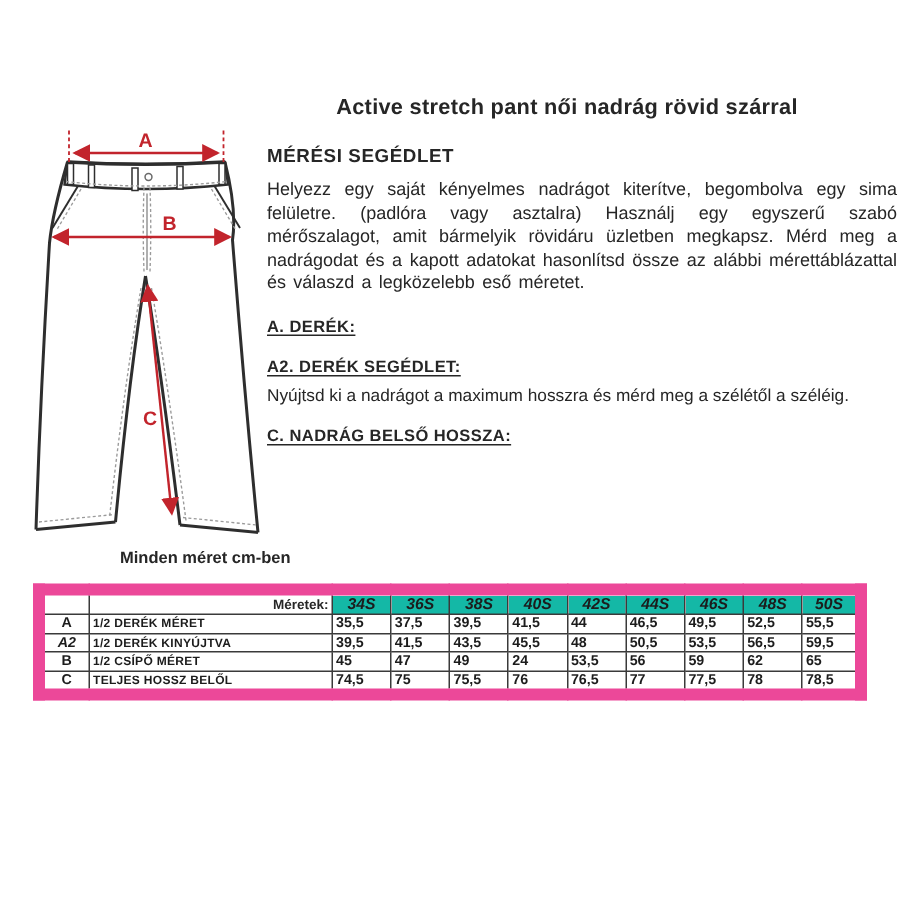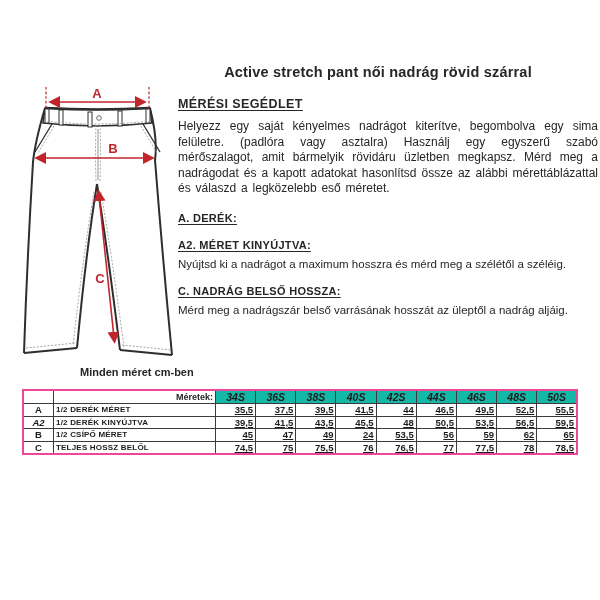--- a/index.html
+++ b/index.html
@@ -8,54 +8,54 @@
     font-family:"Liberation Sans", sans-serif;color:#222;overflow:hidden;
   }
   .page-title{
     position:absolute;left:168px;top:64px;width:420px;
     font-size:14.5px;font-weight:bold;text-align:center;color:#262626;
     letter-spacing:.2px;
   }
   .content{position:absolute;left:178px;top:97px;width:420px;}
   .guide-heading{
     margin:0;font-size:12.5px;font-weight:bold;letter-spacing:.4px;
-    text-decoration:underline;text-underline-offset:2px;color:#262626;
+    text-underline-offset:2px;color:#262626;
   }
   .intro{
     margin:8px 0 0;font-size:12px;line-height:15.6px;text-align:justify;
     color:#262626;word-spacing:1.5px;
   }
   .section h3{
     margin:15px 0 0;font-size:11px;font-weight:bold;letter-spacing:.3px;
     text-decoration:underline;text-underline-offset:2px;color:#262626;
   }
   .section p{margin:7px 0 0;font-size:11.5px;color:#262626;}
   .units-note{
     position:absolute;left:47px;top:366px;font-size:11px;font-weight:bold;color:#262626;margin-left:33px;
   }
   .diagram{position:absolute;left:20px;top:82px;}
   table.size-table{
     position:absolute;left:22px;top:389px;width:556px;
-    border-collapse:collapse;table-layout:fixed;border:2px solid #ec4899;
+    border-collapse:collapse;table-layout:fixed;border:8px solid #ec4899;
   }
   .size-table td,.size-table th{
     border:1px solid #3a3a3a;height:11.6px;padding:0 2px;overflow:hidden;
     white-space:nowrap;
   }
   .size-table .corner{width:25px;}
   .size-table .lblcol{width:157px;}
   .meretek{text-align:right;font-size:9px;font-weight:bold;padding-right:4px;color:#262626;}
   .size-h{
     text-align:center;font-size:10.5px;font-weight:bold;font-style:italic;
     background:#14b8a6;color:#1c1c1c;
   }
   .letter{text-align:center;font-weight:bold;font-size:9.5px;color:#1c1c1c;}
   .letter.it{font-style:italic;}
   .rowlabel{font-size:8px;font-weight:bold;letter-spacing:.2px;padding-left:4px;color:#1c1c1c;}
-  .val{text-align:right;font-size:9.5px;font-weight:bold;color:#1c1c1c;text-decoration:underline;}
+  .val{text-align:left;font-size:9.5px;font-weight:bold;color:#1c1c1c;}
 </style>
 </head>
 <body>
 
 <div class="page-title">Active stretch pant női nadrág rövid szárral</div>
 
 <svg class="diagram" width="160" height="280" viewBox="0 0 160 280">
   <defs>
     <marker id="ah" viewBox="0 0 10 10" refX="8.5" refY="5" markerWidth="7.5" markerHeight="7.5" orient="auto-start-reverse">
       <path d="M0,0 L10,5 L0,10 Z" fill="#c2242c"></path>
@@ -115,26 +115,25 @@
 </svg>
 
 <div class="content">
   <h2 class="guide-heading">MÉRÉSI SEGÉDLET</h2>
   <p class="intro">Helyezz egy saját kényelmes nadrágot kiterítve, begombolva egy sima felületre. (padlóra vagy asztalra) Használj egy egyszerű szabó mérőszalagot, amit bármelyik rövidáru üzletben megkapsz. Mérd meg a nadrágodat és a kapott adatokat hasonlítsd össze az alábbi mérettáblázattal és válaszd a legközelebb eső méretet.</p>
 
   <div class="section">
     <h3>A. DERÉK:</h3>
   </div>
   <div class="section">
-    <h3>A2. MÉRET KINYÚJTVA:</h3>
+    <h3>A2. DERÉK SEGÉDLET:</h3>
     <p>Nyújtsd ki a nadrágot a maximum hosszra és mérd meg a szélétől a széléig.</p>
   </div>
   <div class="section">
     <h3>C. NADRÁG BELSŐ HOSSZA:</h3>
-    <p>Mérd meg a nadrágszár belső varrásának hosszát az üleptől a nadrág aljáig.</p>
   </div>
 </div>
 
 <div class="units-note">Minden méret cm-ben</div>
 
 <table class="size-table" id="size-table">
   <thead>
     <tr>
       <th class="corner"></th>
       <th class="meretek lblcol">Méretek:</th>

